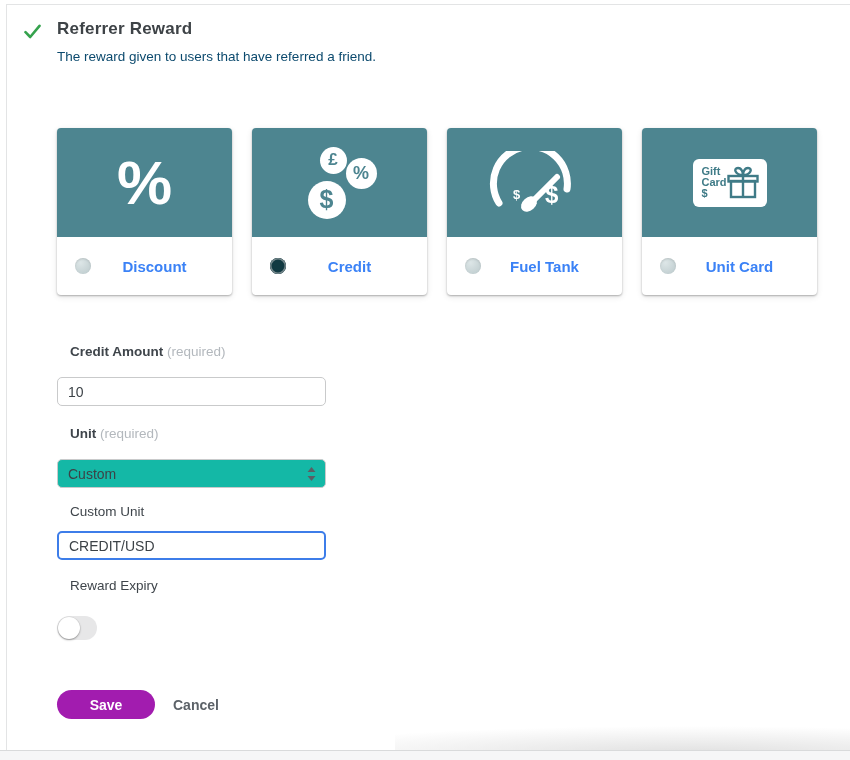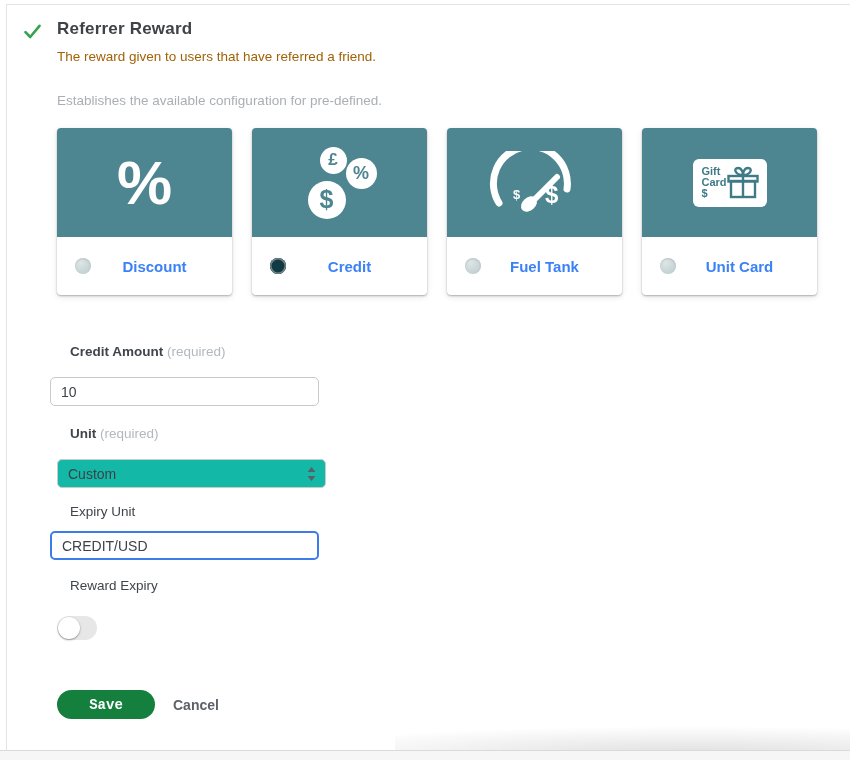--- a/index.html
+++ b/index.html
@@ -5,21 +5,21 @@
   * { margin:0; padding:0; box-sizing:border-box; }
   html,body { background:#fff; }
   body { font-family:"Liberation Sans", sans-serif; }
   .page { position:relative; width:850px; height:760px; background:#fff; overflow:hidden; }
 
   .edge-v { position:absolute; left:6px; top:4px; bottom:0; width:1px; background:#e3e4e5; }
   .edge-h { position:absolute; left:6px; right:0; top:4px; height:1px; background:#e3e4e5; }
 
   .check-icon { position:absolute; left:24px; top:24px; width:17px; height:15px; }
   .page-title { position:absolute; left:57px; top:19px; font-size:17px; font-weight:700; color:#3e4347; letter-spacing:.2px; }
-  .page-subtitle { position:absolute; left:57px; top:49px; font-size:13.5px; color:#a16207; }
+  .page-subtitle { position:absolute; left:57px; top:49px; font-size:13.5px; color:#0c4a6e; }
   .page-hint { position:absolute; left:57px; top:93px; font-size:13.5px; color:#aaafb4; }
 
   .cards { position:absolute; left:57px; top:128px; display:flex; gap:20px; }
   .card { width:175px; height:167px; border-radius:4px; background:#fff;
           box-shadow:0 1px 2px rgba(0,0,0,.28), 0 2px 6px rgba(0,0,0,.10); overflow:hidden; cursor:pointer; }
   .card-top { height:109px; background:#4d8590; display:flex; align-items:center; justify-content:center; position:relative; }
   .card-bottom { height:58px; display:flex; align-items:center; padding-left:18px; }
   .radio { width:16px; height:16px; border-radius:50%; flex:0 0 auto;
            background:radial-gradient(circle at 35% 30%, #dde6e7, #c3d0d2 75%);
            box-shadow:inset 0 1px 2px rgba(0,0,0,.12); }
@@ -43,58 +43,57 @@
   
   .giftcard-icon { width:74px; height:48px; background:#fff; border-radius:6px; display:flex; align-items:center;
                    padding:5px 7px 5px 9px; gap:0; }
   .giftcard-text { color:#3f7b87; font-size:11px; font-weight:700; line-height:11px; text-align:left; }
   .gift-svg { flex:0 0 auto; }
 
   .field-label { position:absolute; left:70px; font-size:13.5px; color:#3f454b; }
   .field-label b { font-weight:700; }
   .required-note { color:#b3b8bd; font-weight:400; }
 
-  .text-input { position:absolute; left:50px; width:269px; height:29px; border:1px solid #c9cacb; border-radius:5px;
+  .text-input { position:absolute; left:57px; width:269px; height:29px; border:1px solid #c9cacb; border-radius:5px;
                 padding:0 10px; font-size:14px; color:#3c4247; font-family:"Liberation Sans", sans-serif;
                 background:#fff; outline:none; }
   .text-input.focused { border:2px solid #3d7de9; }
 
   .select-box { position:absolute; left:57px; top:459px; width:269px; height:29px; border:1px solid #c9cacb;
                 border-radius:5px; background:#14b8a6; display:flex; align-items:center; justify-content:space-between;
                 padding:0 9px 0 10px; cursor:pointer; }
   .select-value { font-size:14px; color:#3c4247; }
 
   .toggle { position:absolute; left:57px; top:616px; width:40px; height:24px; border-radius:12px; background:#e7e7e8;
             cursor:pointer; }
   .toggle-knob { position:absolute; left:1px; top:1px; width:22px; height:22px; border-radius:50%; background:#fff;
                  box-shadow:0 1px 2px rgba(0,0,0,.35), 0 0 0 .5px rgba(0,0,0,.06); }
 
   .save-btn { position:absolute; left:57px; top:690px; width:98px; height:29px; border:none; border-radius:15px;
-              background:#15803d; color:#fff; font-size:14px; font-weight:700; font-family:Liberation Mono, monospace;
+              background:#a21caf; color:#fff; font-size:14px; font-weight:700; font-family:Liberation Sans, sans-serif;
               cursor:pointer; }
   .cancel-btn { position:absolute; left:173px; top:697px; font-size:14px; font-weight:700; color:#5c6268; cursor:pointer; }
 
   .bottom-shadow { position:absolute; left:395px; right:0; top:726px; height:24px;
                    background:radial-gradient(130% 160% at 65% 115%, rgba(60,60,60,.16), rgba(60,60,60,0) 72%); }
   .bottom-divider { position:absolute; left:0; right:0; top:750px; height:1px; background:#d9dadb; }
   .bottom-strip { position:absolute; left:0; right:0; top:751px; bottom:0; background:#f6f6f7; }
 </style>
 </head>
 <body>
 
 <div class="page">
   <div class="edge-h"></div>
   <div class="edge-v"></div>
 
   <svg class="check-icon" viewBox="0 0 17 15">
     <path d="M1.5 8.2 L6.2 13 L15.5 1.8" fill="none" stroke="#35a24d" stroke-width="2.6" stroke-linecap="round" stroke-linejoin="round"></path>
   </svg>
   <div class="page-title">Referrer Reward</div>
   <div class="page-subtitle">The reward given to users that have referred a friend.</div>
-  <div class="page-hint">Establishes the available configuration for pre-defined.</div>
 
   <div class="cards">
 
     <div class="card">
       <div class="card-top">
         <span class="pct-glyph">%</span>
       </div>
       <div class="card-bottom">
         <span class="radio"></span>
         <span class="card-label">Discount</span>
@@ -168,21 +167,21 @@
     <span class="required-note">(required)</span>
   </div>
   <div class="select-box">
     <span class="select-value">Custom</span>
     <svg width="9" height="14" viewBox="0 0 9 14">
       <path d="M4.5 0 L8.5 5 L0.5 5 Z" fill="#5a5f64"></path>
       <path d="M4.5 14 L8.5 9 L0.5 9 Z" fill="#5a5f64"></path>
     </svg>
   </div>
 
-  <div class="field-label" style="top:504px">Expiry Unit</div>
+  <div class="field-label" style="top:504px">Custom Unit</div>
   <input class="text-input focused" style="top: 531px;" type="text" value="CREDIT/USD">
 
   <div class="field-label" style="top:578px">Reward Expiry</div>
   <div class="toggle">
     <div class="toggle-knob"></div>
   </div>
 
   <button class="save-btn">Save</button>
   <span class="cancel-btn">Cancel</span>
 

